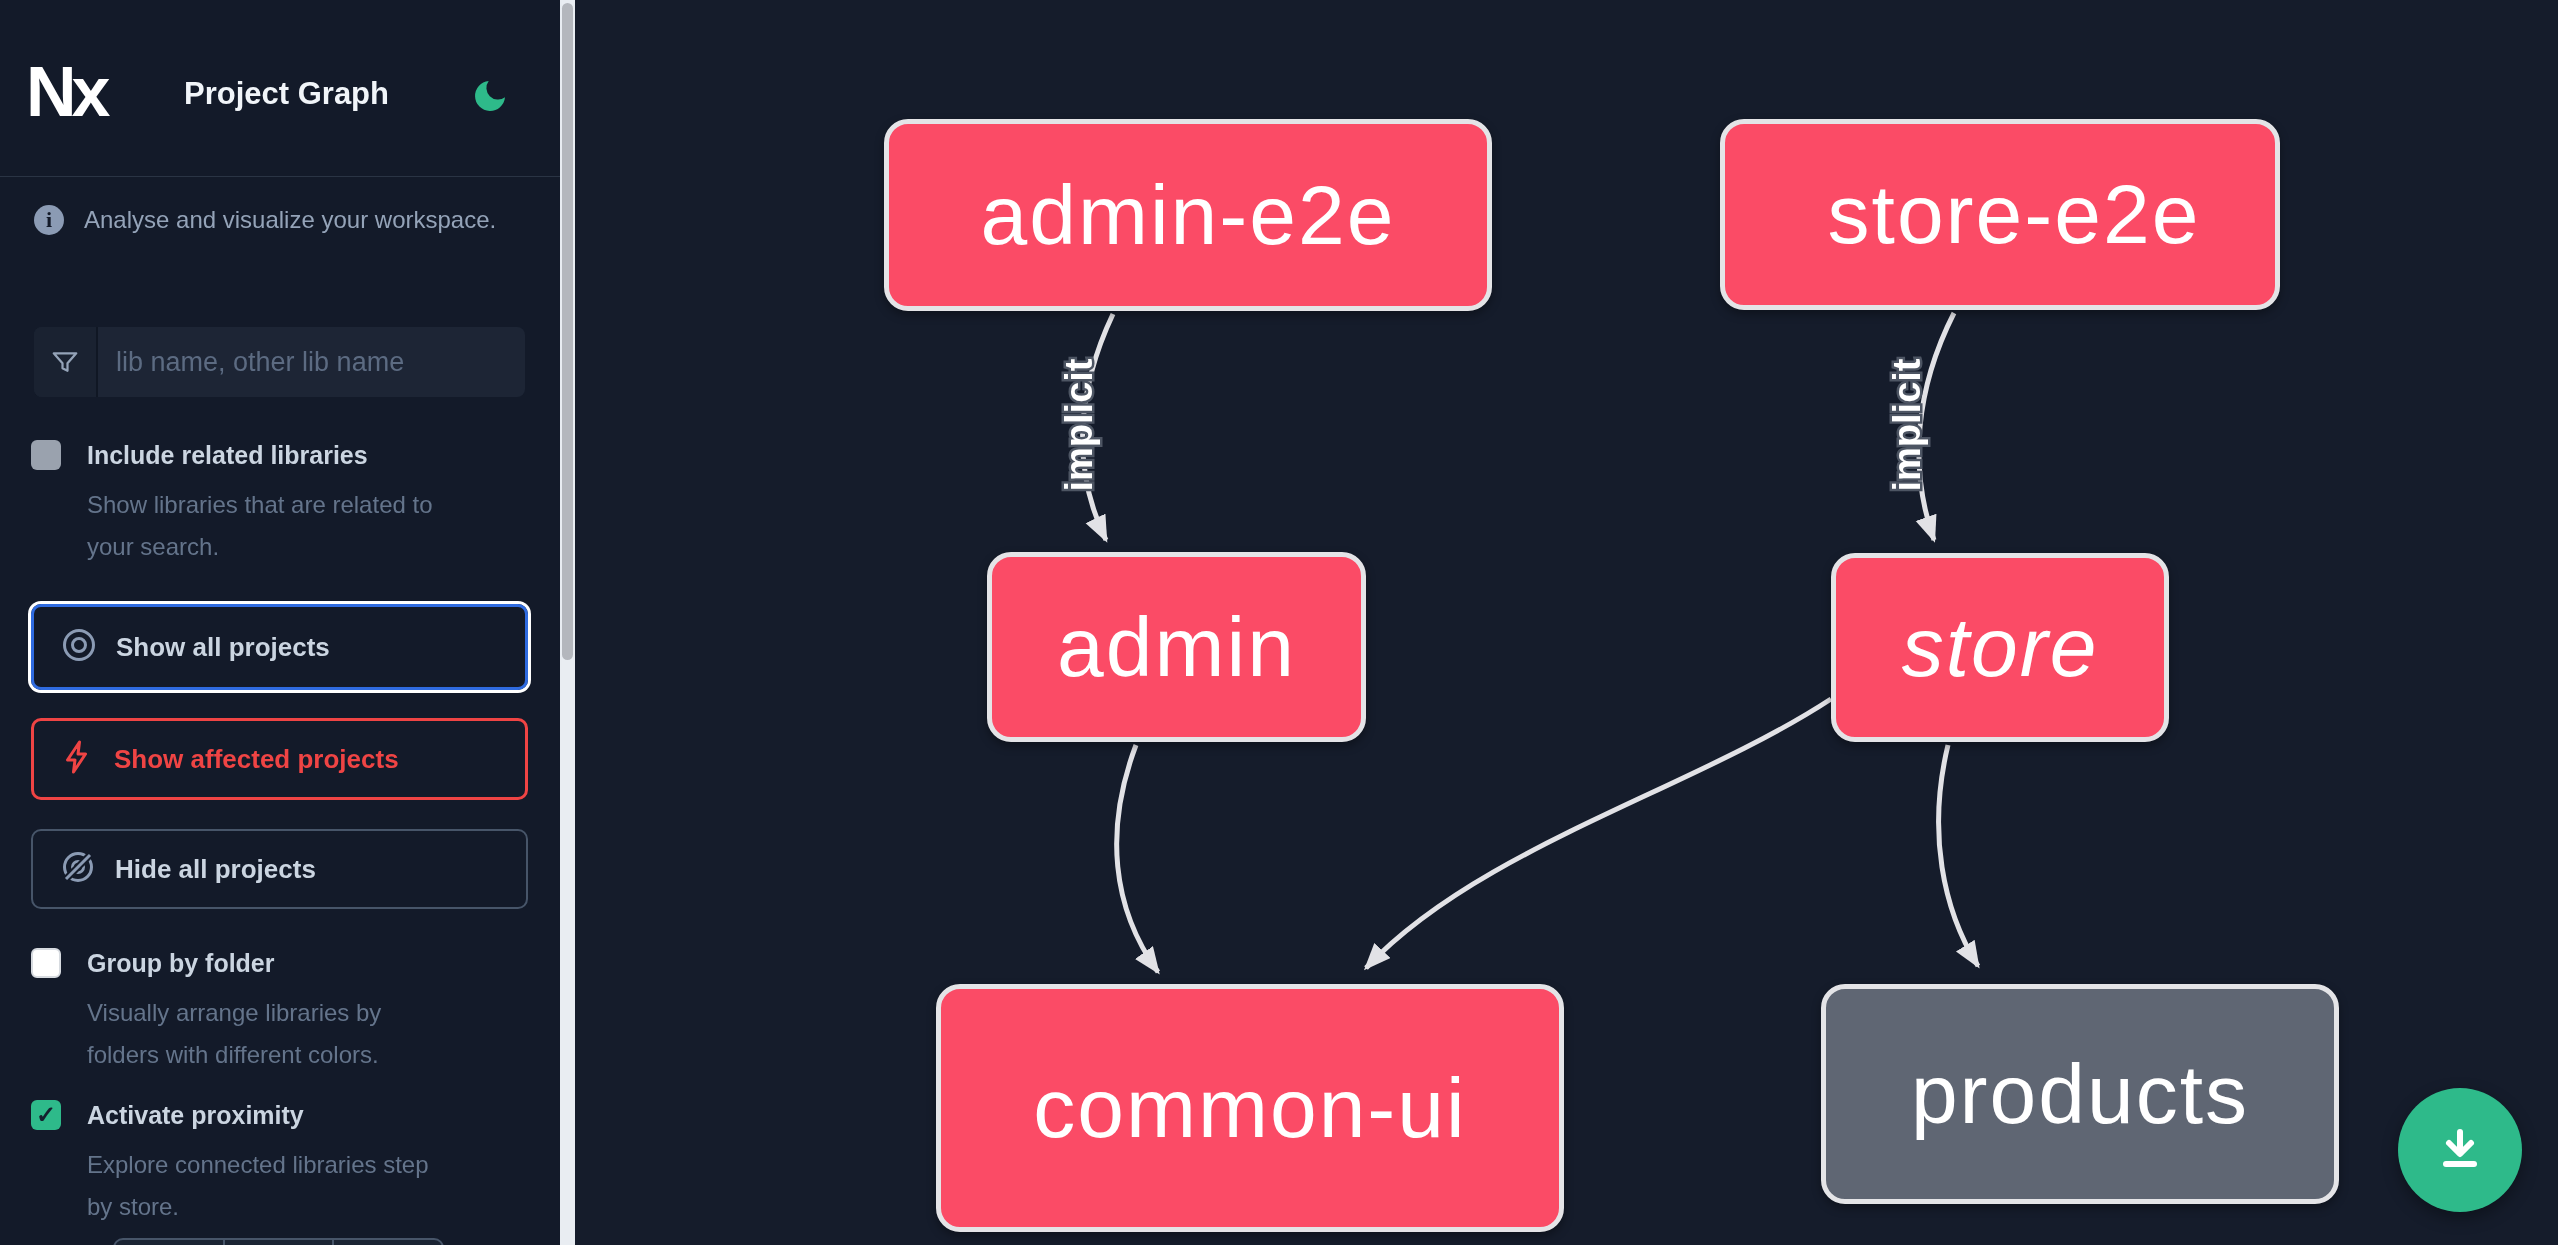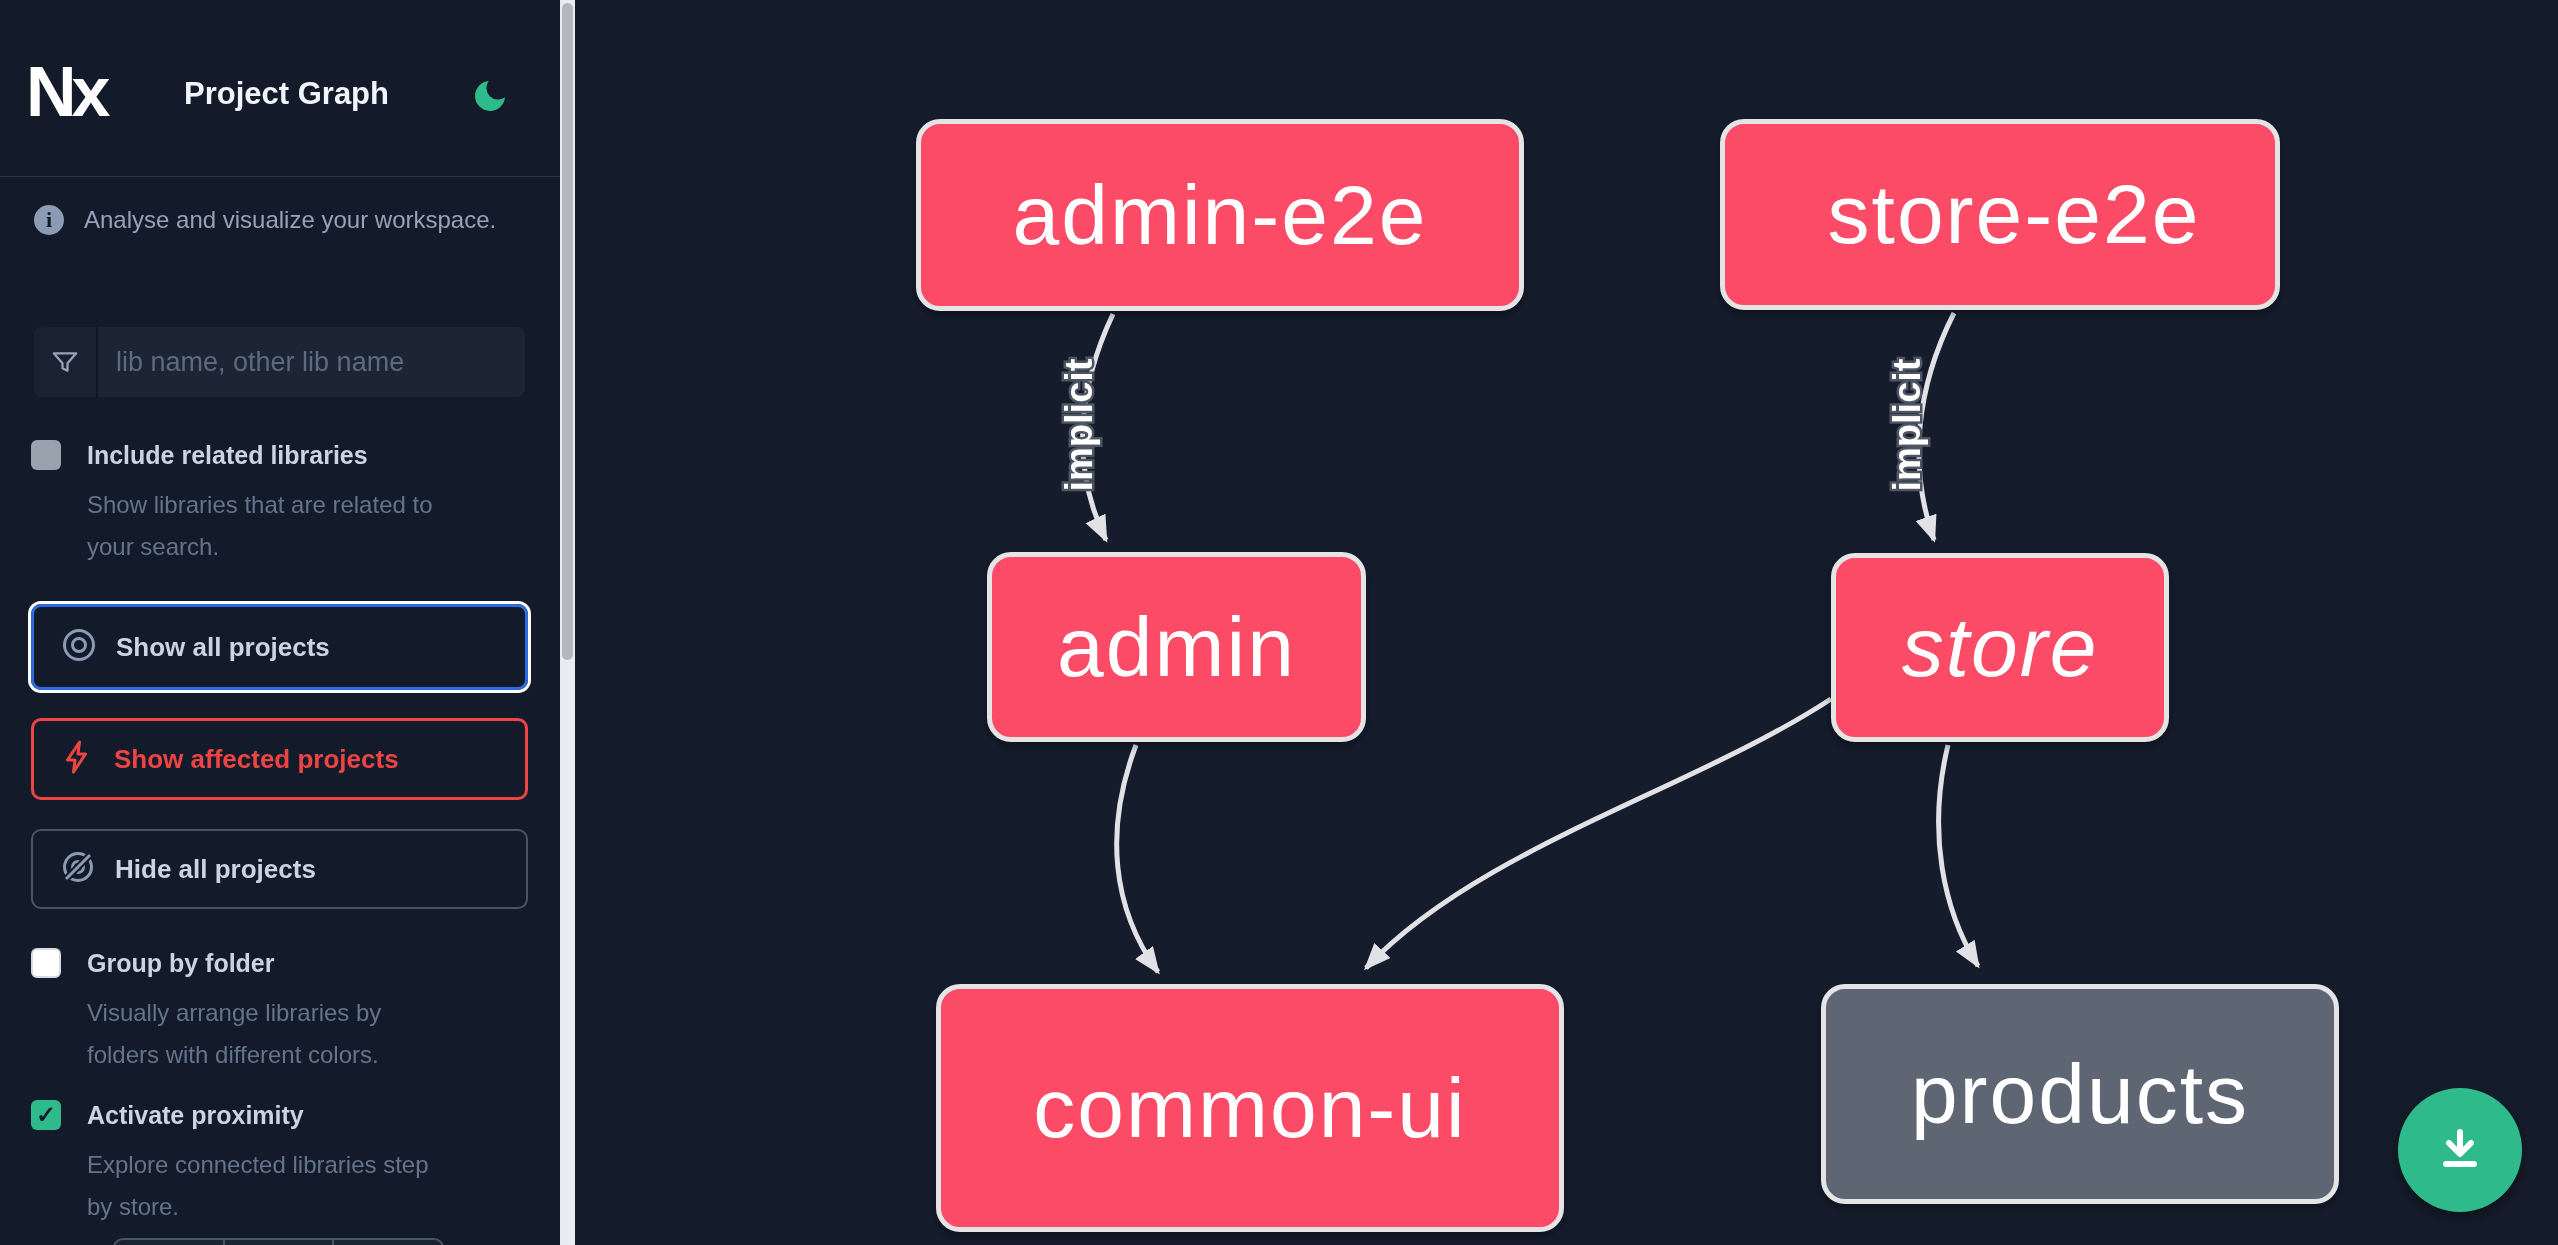--- a/index.html
+++ b/index.html
@@ -191,21 +191,21 @@
       <path d="M1831,699 C1692,790 1478,848 1366,968" fill="none" stroke="#e2e2e6" stroke-width="5" marker-end="url(#arrow)"></path>
       <path d="M1948,745 C1927,832 1943,910 1978,966" fill="none" stroke="#e2e2e6" stroke-width="5" marker-end="url(#arrow)"></path>
     </g>
   <g id="edge-labels">
       <text x="1082" y="425" transform="rotate(-90 1082 425)" text-anchor="middle" dominant-baseline="middle" font-size="38" font-weight="700" font-family="&quot;Liberation Sans&quot;, sans-serif" fill="#ffffff" stroke="#4d5563" stroke-width="5" paint-order="stroke">implicit</text>
       <text x="1910" y="425" transform="rotate(-90 1910 425)" text-anchor="middle" dominant-baseline="middle" font-size="38" font-weight="700" font-family="&quot;Liberation Sans&quot;, sans-serif" fill="#ffffff" stroke="#4d5563" stroke-width="5" paint-order="stroke">implicit</text>
     </g>
 </svg>
 
 <div id="nodes-layer">
-    <div class="gnode affected" style="left: 916px; top: 119px; width: 608px; height: 192px; font-size: 84px;">admin-e2e</div>
+    <div class="gnode affected" style="left: 884px; top: 119px; width: 608px; height: 192px; font-size: 84px;">admin-e2e</div>
     <div class="gnode affected" style="left: 1720px; top: 119px; width: 560px; height: 191px; font-size: 84px; padding-left: 28px;">store-e2e</div>
     <div class="gnode affected" style="left: 987px; top: 552px; width: 379px; height: 190px; font-size: 84px;">admin</div>
     <div class="gnode affected" style="left: 1831px; top: 553px; width: 338px; height: 189px; font-size: 84px; font-style: italic;">store</div>
     <div class="gnode affected" style="left: 936px; top: 984px; width: 628px; height: 248px; font-size: 84px;">common-ui</div>
     <div class="gnode plain" style="left: 1821px; top: 984px; width: 518px; height: 220px; font-size: 84px;">products</div>
   </div>
 
 <div class="dl-btn">
   <span>
     <svg width="56" height="56" viewBox="0 0 56 56" fill="none" stroke="#ffffff" stroke-width="6" stroke-linecap="round" stroke-linejoin="round">

